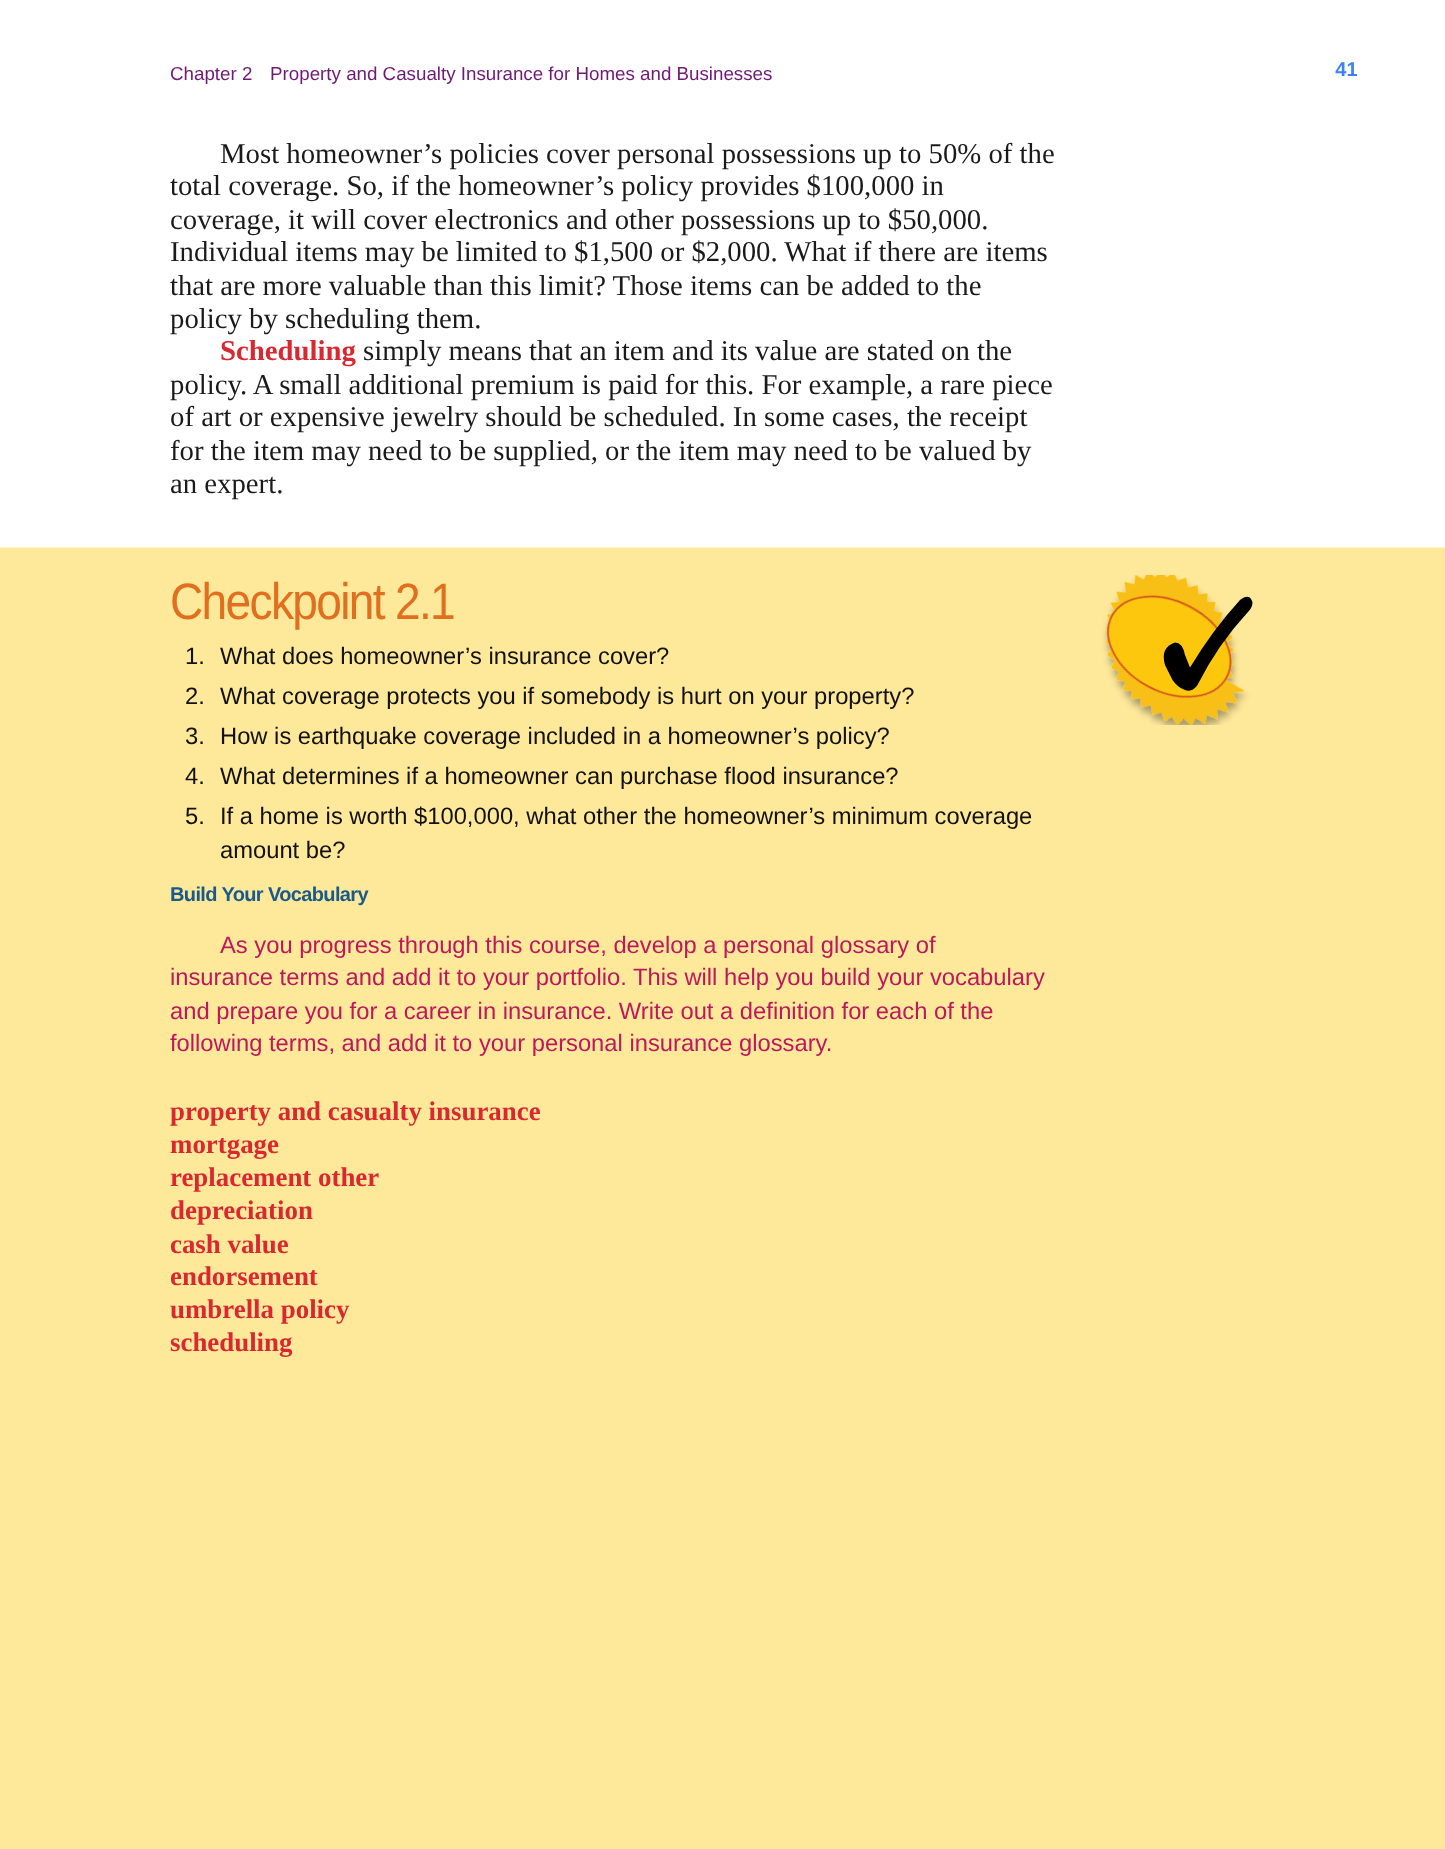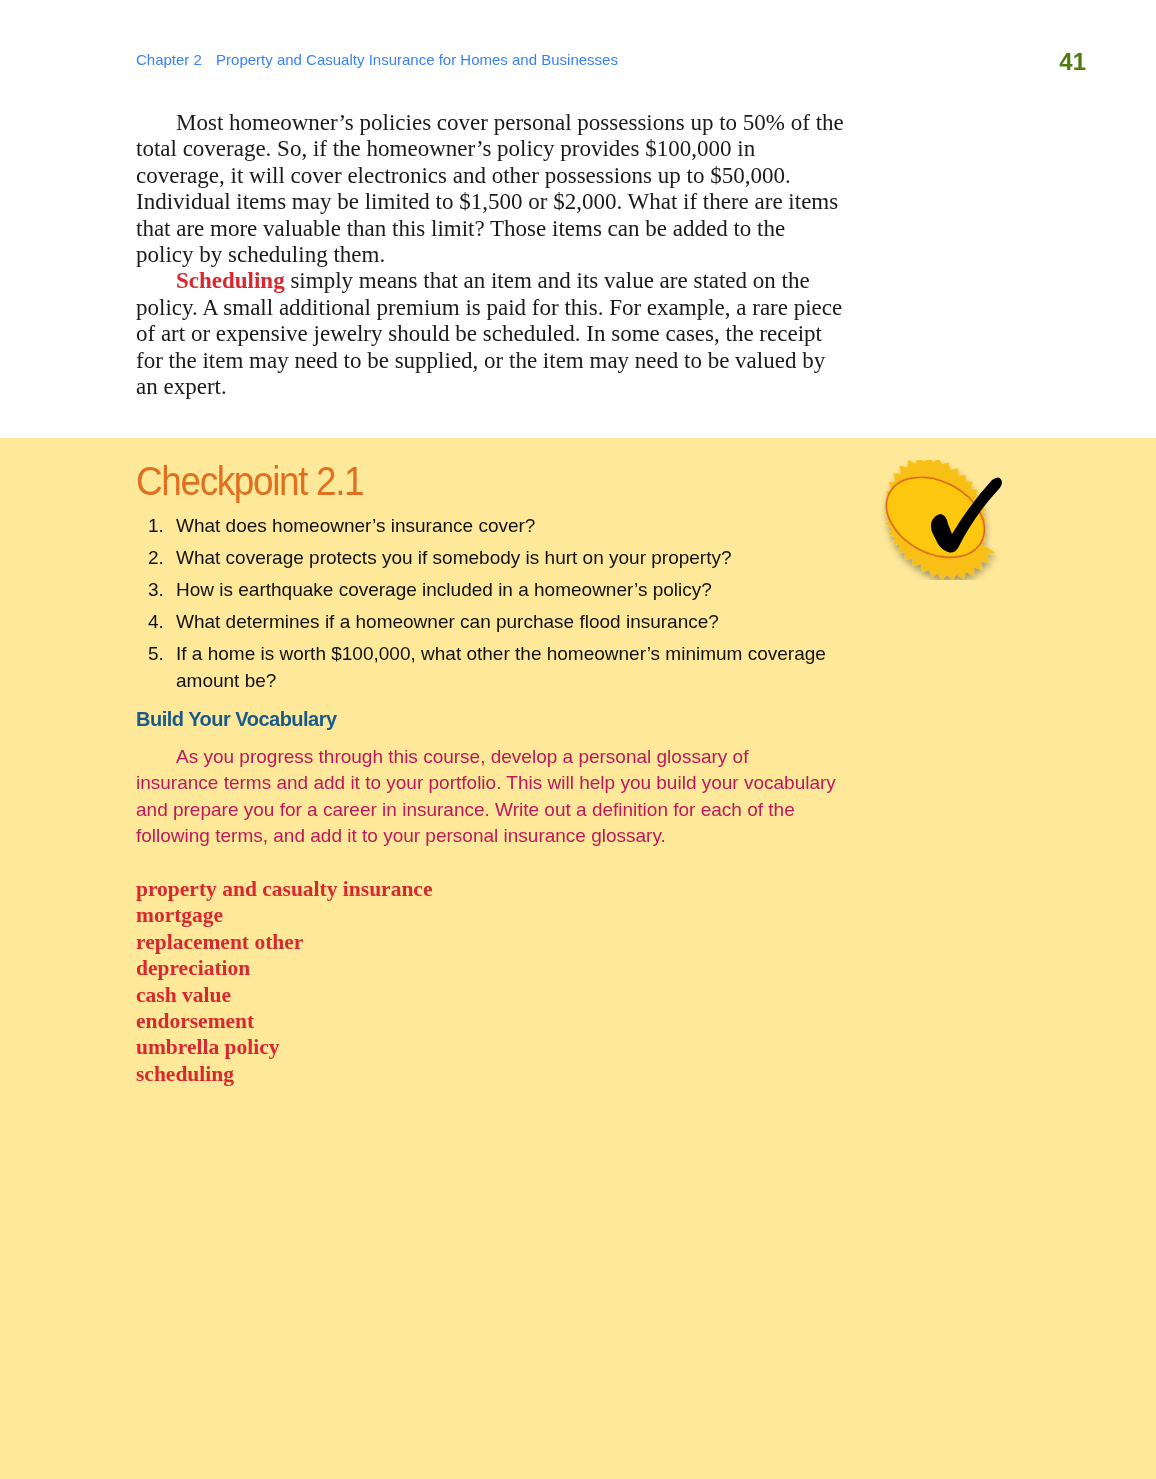--- a/index.html
+++ b/index.html
@@ -1,29 +1,29 @@
 <!DOCTYPE html>
 <html><head>
 <meta charset="utf-8">
 <style>
   html, body { margin: 0; padding: 0; }
   body { width: 1156px; height: 1479px; background: #ffffff; position: relative; overflow: hidden; }
   .header { position: absolute; top: 51px; left: 136px; right: 70px; height: 22px; }
-  .running-head { position: absolute; left: 0; top: 0; font-family: "Liberation Sans", sans-serif; font-size: 15px; color: #3b82f6; }
+  .running-head { position: absolute; left: 0; top: 0; font-family: "Liberation Sans", sans-serif; font-size: 15px; color: #701a75; }
   .running-head .chap { margin-right: 10px; }
-  .page-num { position: absolute; right: 0; top: -3px; font-family: "Liberation Sans", sans-serif; font-size: 24px; font-weight: bold; color: #4d7c0f; text-align: center; }
+  .page-num { position: absolute; right: 0; top: -3px; font-family: "Liberation Sans", sans-serif; font-size: 16px; font-weight: bold; color: #3b82f6; text-align: center; }
   .body-text { position: absolute; left: 136px; top: 110px; width: 710px; font-family: Liberation Serif, serif; font-size: 23px; line-height: 26.4px; color: #1a1a1a; }
   .body-text p { margin: 0; text-indent: 40px; }
   .key-term { color: #d9282f; font-weight: bold; }
   .checkpoint { position: absolute; left: 0; top: 438px; width: 1156px; height: 1234px; background: #fee89a; }
   .cp-title { position: absolute; left: 136px; top: 20px; font-family: "Liberation Sans", sans-serif; font-size: 41px; color: #e07020; letter-spacing: -1.5px; transform: scaleX(0.9); transform-origin: left; }
   .questions { position: absolute; left: 136px; top: 75px; width: 700px; font-family: "Liberation Sans", sans-serif; font-size: 19px; color: #111; margin: 0; padding: 0; list-style: none; }
   .questions li { position: relative; padding-left: 40px; line-height: 26.5px; margin-bottom: 5.5px; }
   .questions .num { position: absolute; left: 12px; top: 0; }
-  .vocab-heading { position: absolute; left: 136px; top: 270px; font-family: "Liberation Sans", sans-serif; font-size: 20px; font-weight: bold; color: #1a5a8a; letter-spacing: -0.5px; }
+  .vocab-heading { position: absolute; left: 136px; top: 270px; font-family: "Liberation Sans", sans-serif; font-size: 16px; font-weight: bold; color: #1a5a8a; letter-spacing: -0.5px; }
   .vocab-intro { position: absolute; left: 136px; top: 306px; width: 700px; font-family: "Liberation Sans", sans-serif; font-size: 19px; line-height: 26.4px; color: #be185d; margin: 0; text-indent: 40px; }
   .terms { position: absolute; left: 136px; top: 438px; margin: 0; padding: 0; list-style: none; font-family: "Liberation Serif", serif; font-weight: bold; font-size: 21.5px; line-height: 26.4px; color: #d9282f; }
   .badge { position: absolute; left: 862px; top: 460px; width: 150px; height: 120px; }
 </style>
 </head>
 <body>
 
 <div class="header">
   <div class="running-head">
     <span class="chap">Chapter 2</span>

